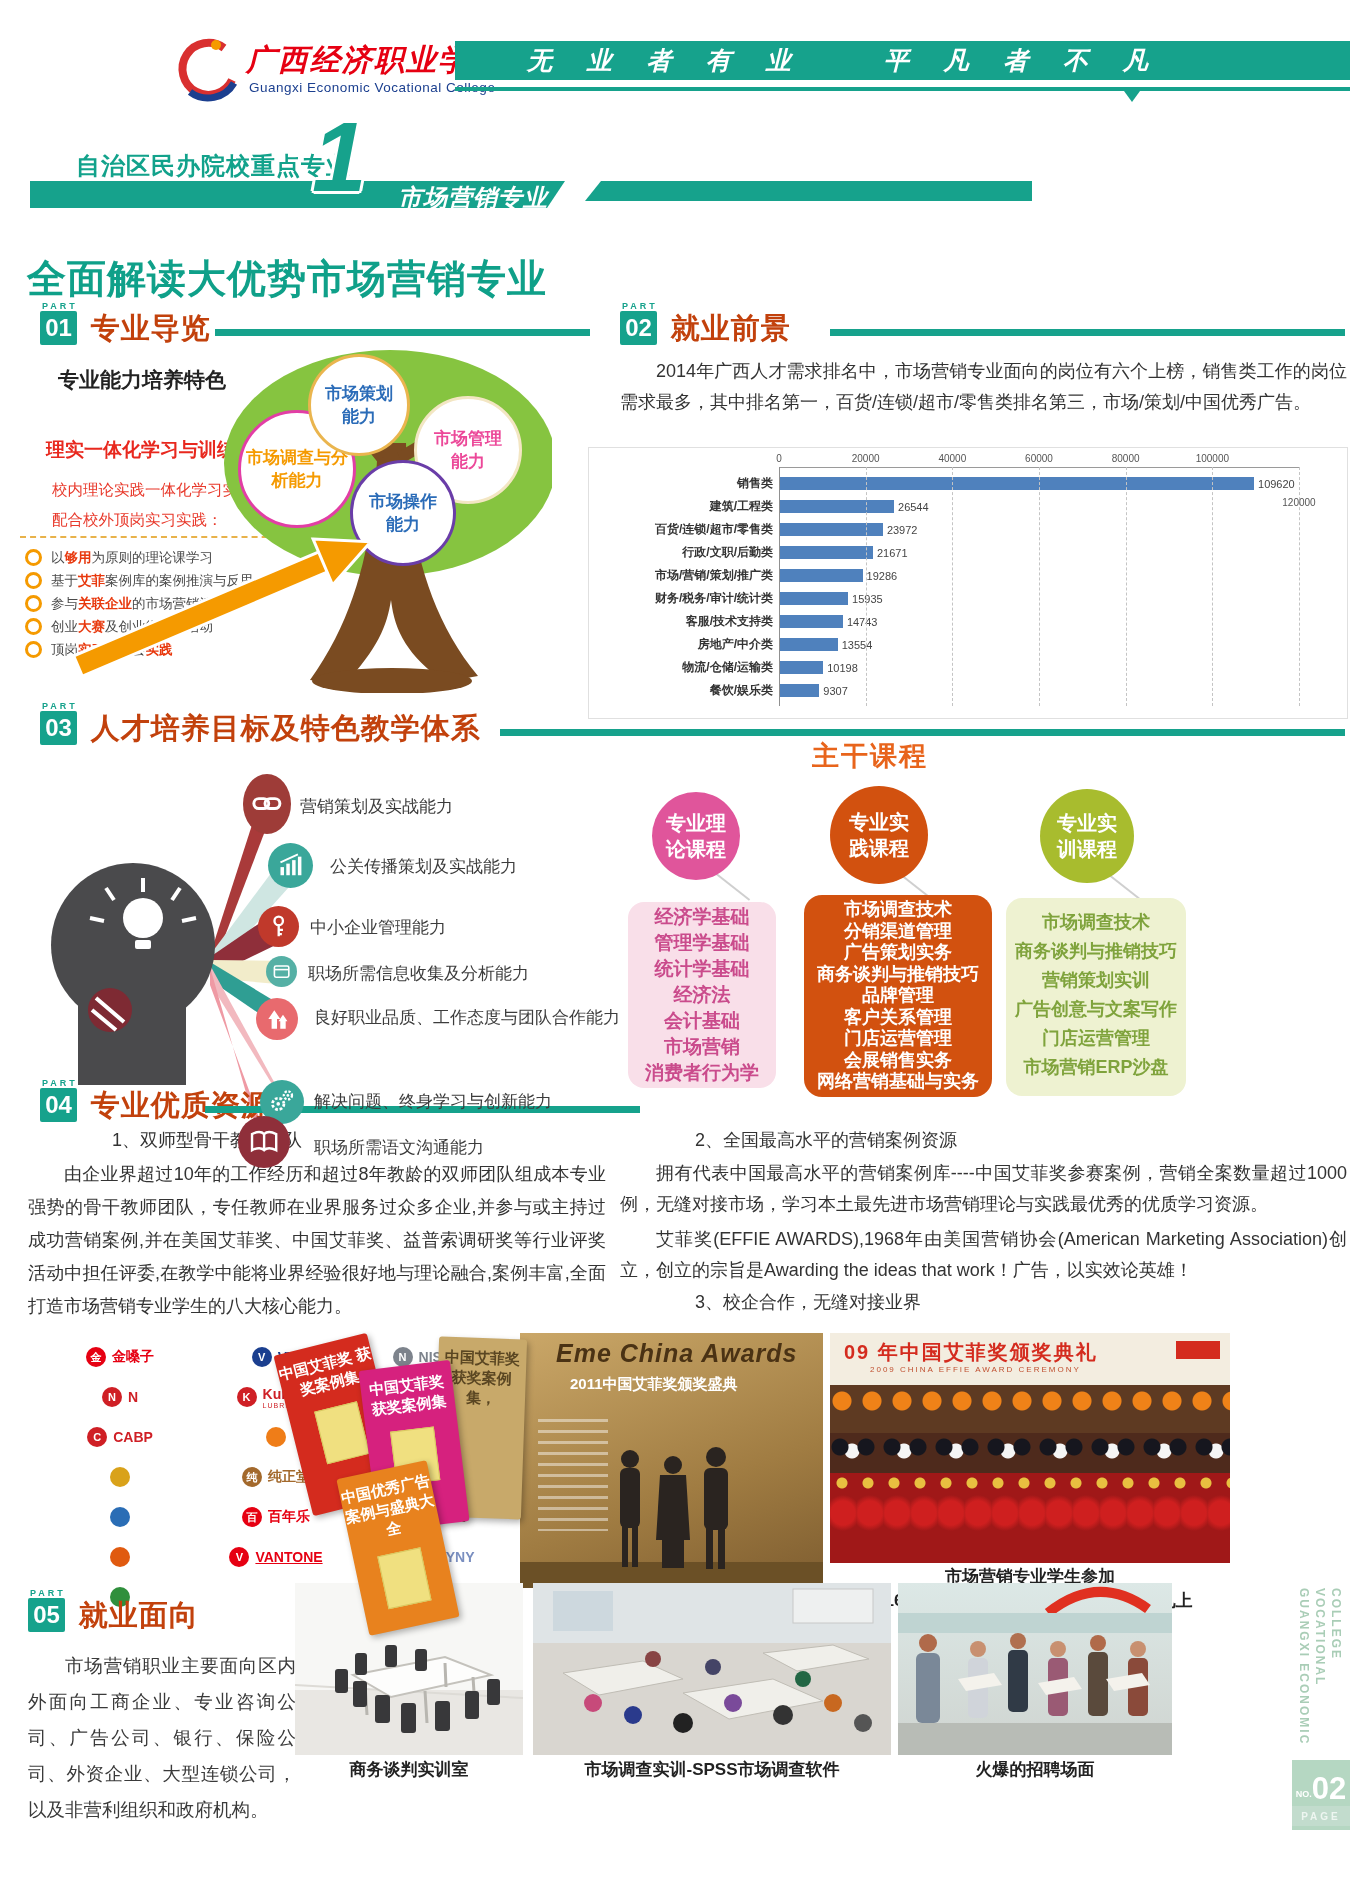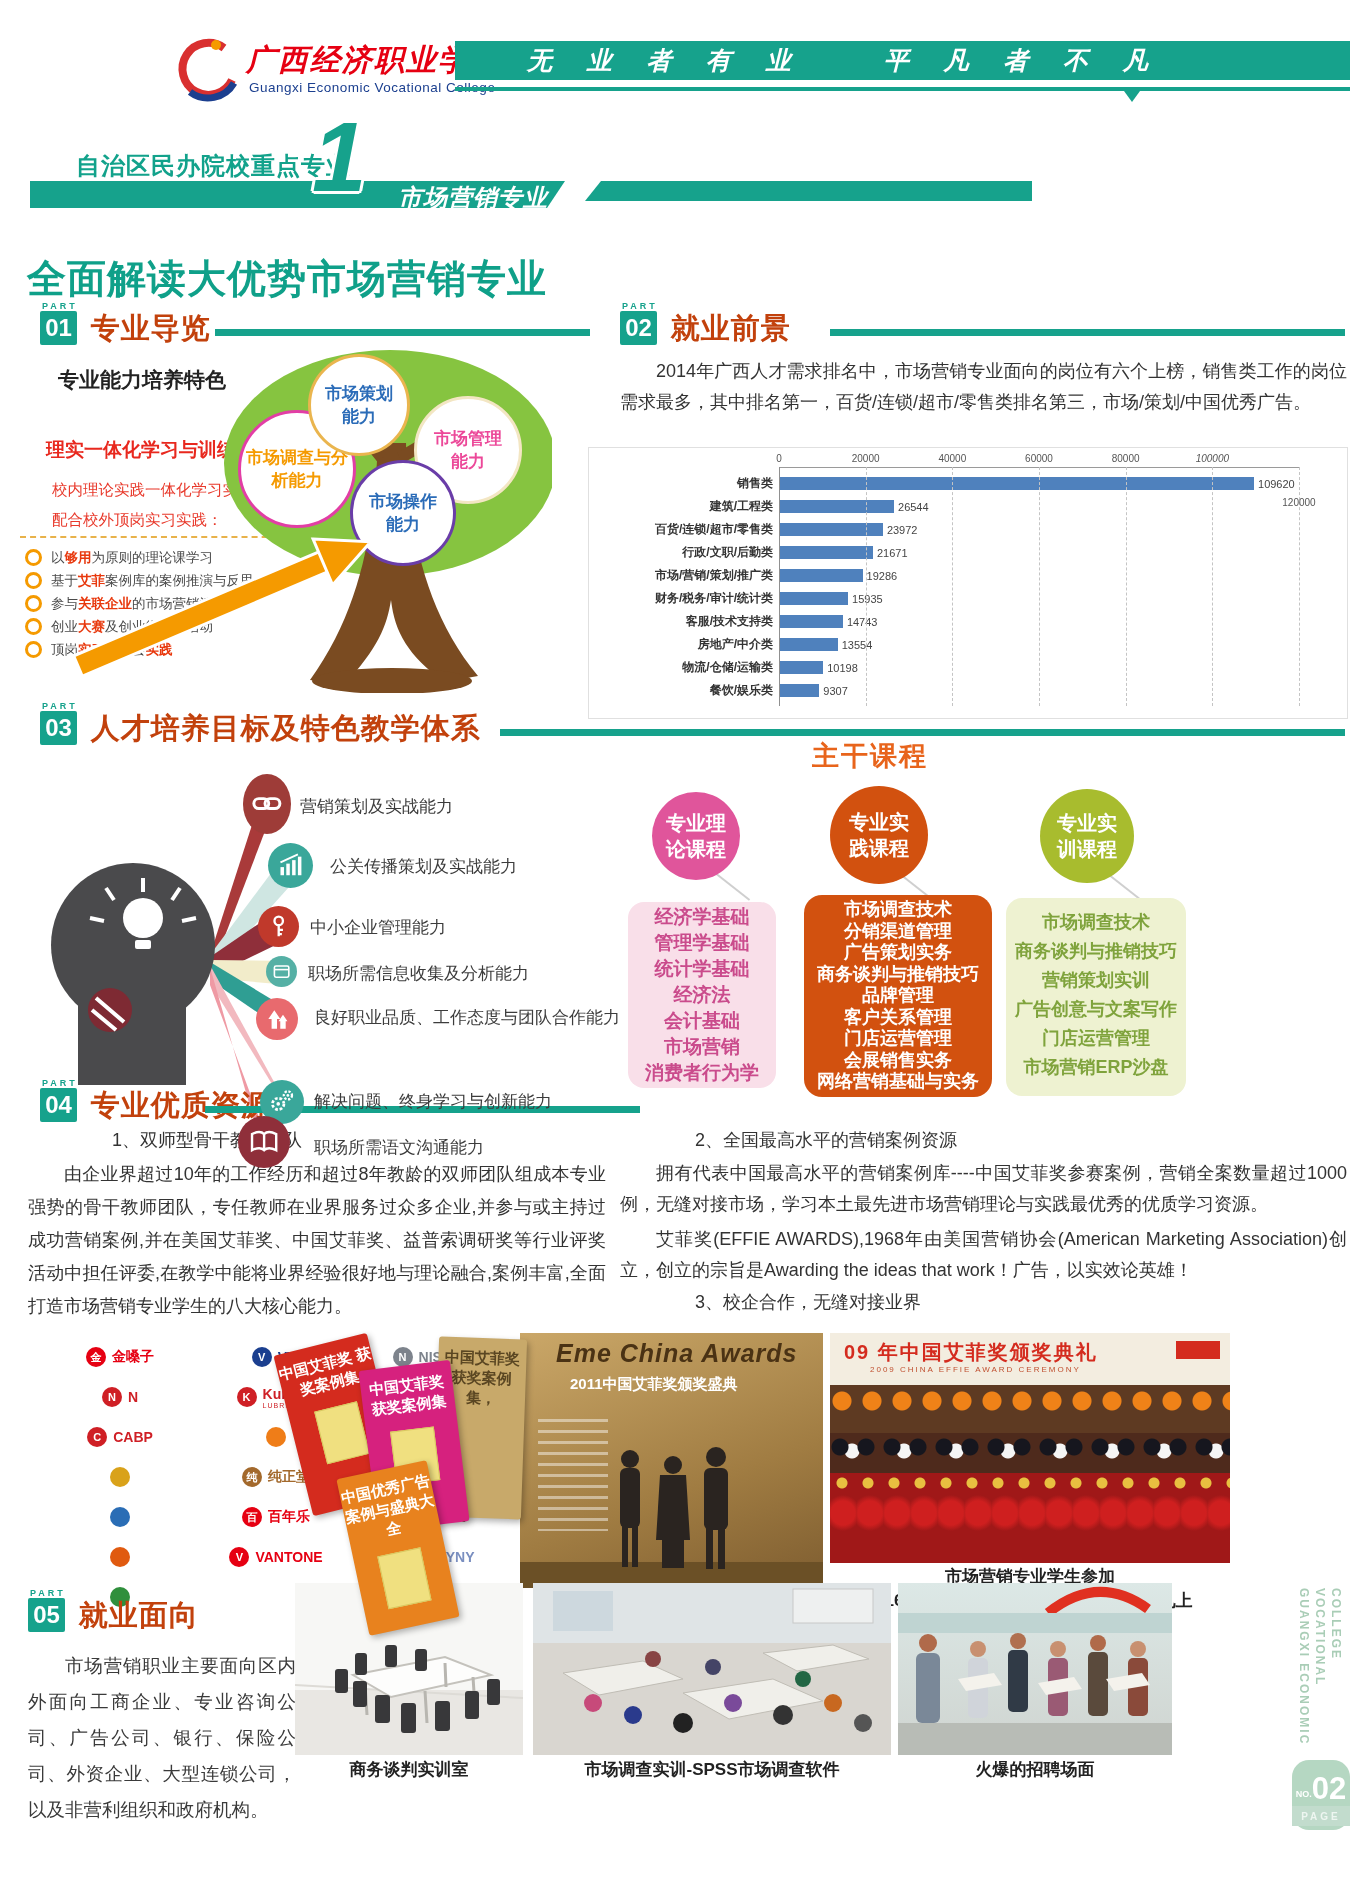--- a/index.html
+++ b/index.html
@@ -147,21 +147,21 @@
   .ph-job{left:898px;top:1583px;width:274px;height:172px;background:linear-gradient(#dce8e6,#cfd4d0);}
   .photo-cap{top:1758px;text-align:center;font-size:17px;font-weight:bold;color:#222;}
   .cap-a{left:295px;width:228px;}
   .cap-b{left:533px;width:358px;}
   .cap-c{left:898px;width:274px;}
 
   
   .v-college{left:1296px;top:1588px;height:170px;writing-mode:vertical-lr;
              font-size:12px;font-weight:bold;color:#a9cdb6;letter-spacing:2px;line-height:16px;}
   .v-college span{display:block;}
-  .badge{left:1292px;top:1760px;width:58px;height:70px;background:#b5d7c2;border-radius:17px;}
+  .badge{left:1292px;top:1760px;width:58px;height:70px;background:#b5d7c2;}
   .badge-top{height:46px;display:flex;align-items:flex-end;justify-content:center;color:#fff;}
   .badge-no{font-size:9px;font-weight:bold;margin-bottom:7px;}
   .badge-num{font-size:31px;font-weight:bold;line-height:34px;}
   .badge-bottom{height:20px;background:#c2dccd;color:#eef6f1;font-size:10px;font-weight:bold;
                 display:flex;align-items:center;justify-content:center;letter-spacing:3px;}
 </style>
 </head>
 <body>
 
 <div id="canvas">
@@ -334,21 +334,21 @@
       <div class="ctick" style="left: 190px;">0</div>
       <div class="cgrid" style="left: 276.667px;"></div>
       <div class="ctick" style="left: 276.667px;">20000</div>
       <div class="cgrid" style="left: 363.333px;"></div>
       <div class="ctick" style="left: 363.333px;">40000</div>
       <div class="cgrid" style="left: 450px;"></div>
       <div class="ctick" style="left: 450px;">60000</div>
       <div class="cgrid" style="left: 536.667px;"></div>
       <div class="ctick" style="left: 536.667px;">80000</div>
       <div class="cgrid" style="left: 623.333px;"></div>
-      <div class="ctick" style="left: 623.333px; font-style: italic;">100000</div>
+      <div class="ctick" style="left: 623.333px;">100000</div>
       <div class="cgrid" style="left: 710px;"></div>
       <div class="ctick" style="left: 710px; margin-top: 44px;">120000</div>
     </div>
 
   <div class="abs sec-head" style="left:40px;top:701px;">
     <div class="tag">
       <span class="tag-part">PART</span>
       <span class="tag-num">03</span>
     </div>
     <span class="sec-title">人才培养目标及特色教学体系</span>
@@ -580,21 +580,21 @@
         <span>
           <div class="brand-name" style="color: rgb(47, 143, 60);">YULIN</div>
         </span>
       </div>
       <div class="brand">
         <span class="brand-glyph" style="background: rgb(224, 90, 16);"></span>
       </div>
       <div class="brand">
         <span class="brand-glyph" style="background: rgb(230, 0, 18);">V</span>
         <span>
-          <div class="brand-name" style="color: rgb(230, 0, 18);">VANTONE</div>
+          <div class="brand-name" style="color: rgb(230, 0, 18); text-decoration: underline;">VANTONE</div>
         </span>
       </div>
       <div class="brand">
         <span class="brand-glyph" style="background: rgb(122, 143, 192);">D</span>
         <span>
           <div class="brand-name" style="color: rgb(122, 143, 192);">DUNYNY</div>
         </span>
       </div>
       <div class="brand">
         <span class="brand-glyph" style="background: rgb(47, 143, 60);"></span>

